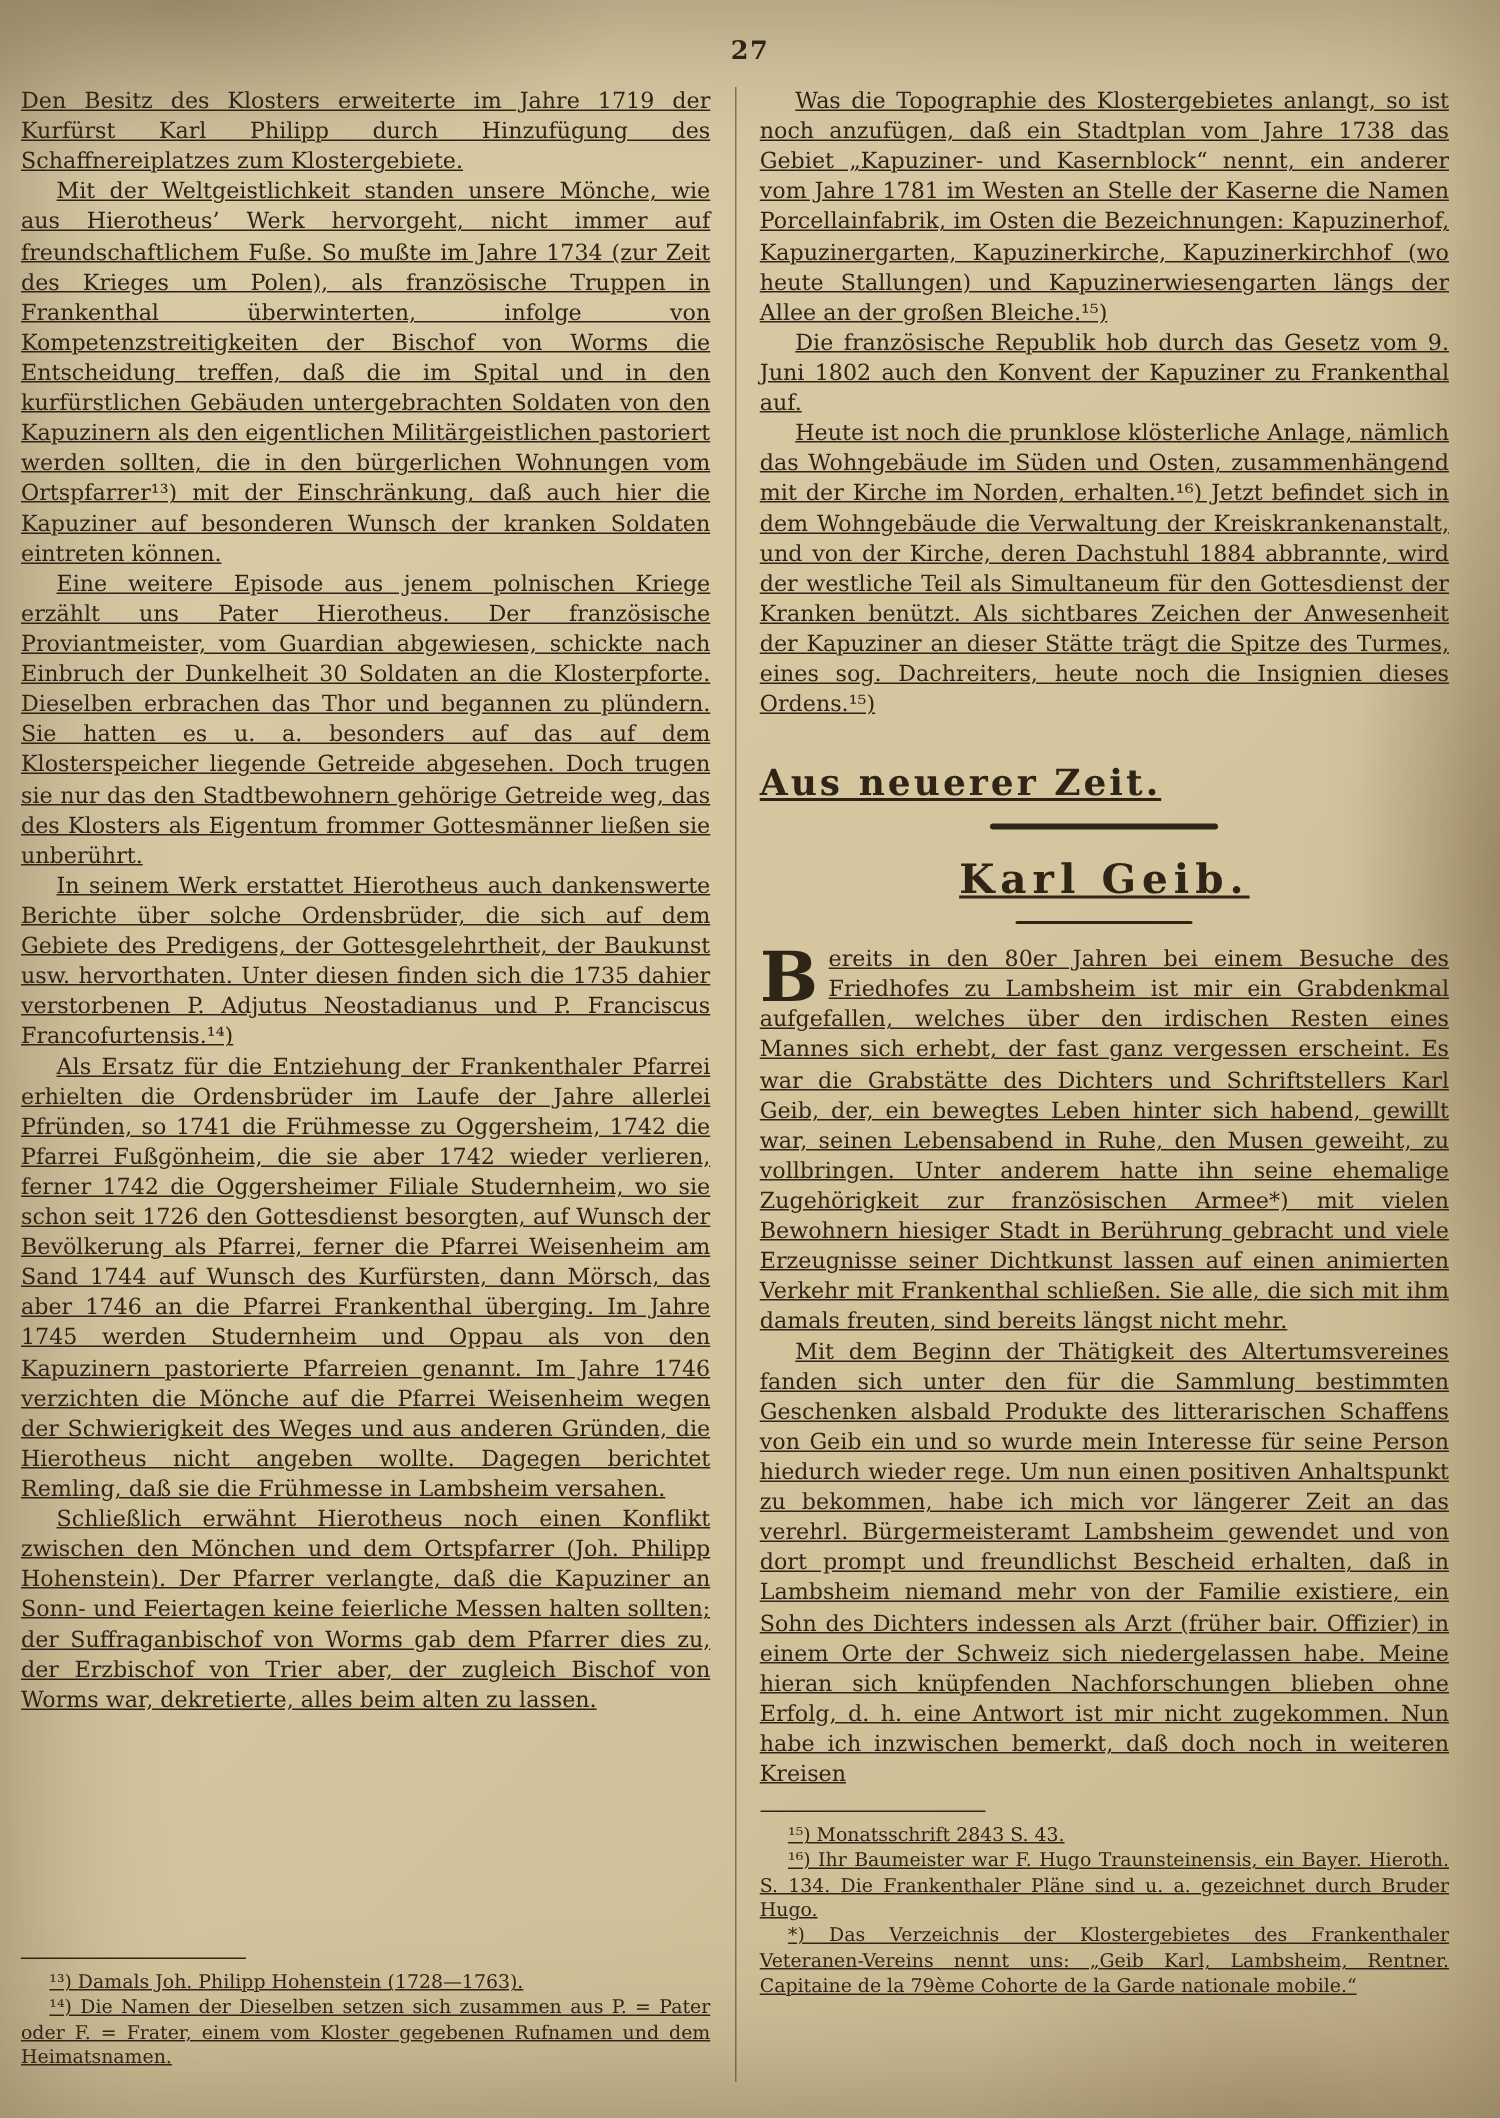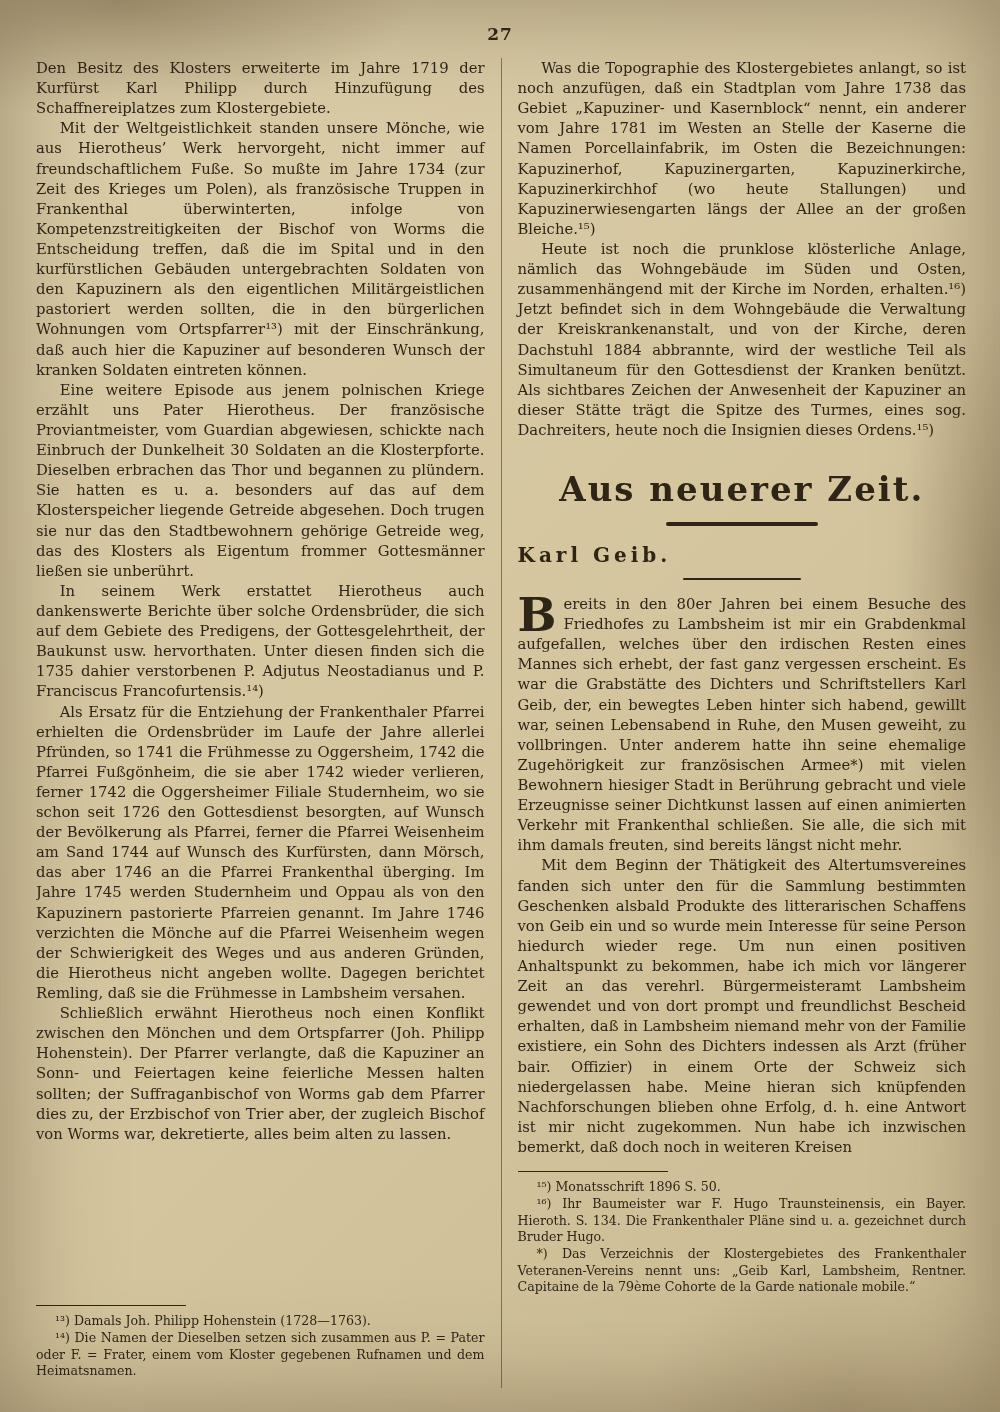--- a/index.html
+++ b/index.html
@@ -25,21 +25,22 @@
     text-align: center;
     padding-top: 24px;
     font-size: 17px;
     font-weight: bold;
     letter-spacing: 1px;
   }
   .columns {
     display: flex;
     margin-top: 14px;
     height: 1330px;
-    padding: 0 34px 0 36px;
+    padding: 0 34px 0 14px;
+    text-decoration: underline;
   }
   .col {
     flex: 1 1 0;
     text-align: justify;
     font-size: 14.8px;
     line-height: 1.36;
     hyphens: auto;
     overflow: hidden;
   }
   .col-left {
@@ -52,37 +53,37 @@
   p.body { text-indent: 1.6em; }
   p.no-indent { text-indent: 0; }
   .dropcap::first-letter {
     float: left;
     font-size: 46px;
     line-height: 36px;
     padding: 3px 7px 0 0;
     font-weight: bold;
   }
   .heading {
-    font-size: 34px;
+    font-size: 24px;
     font-weight: bold;
-    text-align: center;
     text-indent: 0;
     margin-top: 26px;
     letter-spacing: 2px;
   }
   .head-rule {
     width: 152px;
     height: 4px;
     background: #2f2517;
     margin: 10px auto 2px;
     border-radius: 2px;
   }
   .subheading {
-    font-size: 20px;
+    font-size: 27px;
     font-weight: bold;
+    text-align: center;
     text-indent: 0;
     margin-top: 16px;
     letter-spacing: 4px;
   }
   .subhead-rule {
     width: 118px;
     height: 2.5px;
     background: #2f2517;
     margin: 8px auto 14px;
     border-radius: 2px;
@@ -120,33 +121,34 @@
 
       <div class="footnotes">
         <div class="fn-rule"></div>
         <p>¹³) Damals Joh. Philipp Hohenstein (1728—1763).</p>
         <p>¹⁴) Die Namen der Dieselben setzen sich zusammen aus P. = Pater oder F. = Frater, einem vom Kloster gegebenen Rufnamen und dem Heimatsnamen.</p>
       </div>
     </div>
 
     <div class="col col-right">
       <p class="body">Was die Topographie des Klostergebietes anlangt, so ist noch anzufügen, daß ein Stadtplan vom Jahre 1738 das Gebiet „Kapuziner- und Kasernblock“ nennt, ein anderer vom Jahre 1781 im Westen an Stelle der Kaserne die Namen Porcellainfabrik, im Osten die Bezeichnungen: Kapuzinerhof, Kapuzinergarten, Kapuzinerkirche, Kapuzinerkirchhof (wo heute Stallungen) und Kapuzinerwiesengarten längs der Allee an der großen Bleiche.¹⁵)</p>
+      <p class="body">Die französische Republik hob durch das Gesetz vom 9. Juni 1802 auch den Konvent der Kapuziner zu Frankenthal auf.</p>
       <p class="body">Heute ist noch die prunklose klösterliche Anlage, nämlich das Wohngebäude im Süden und Osten, zusammenhängend mit der Kirche im Norden, erhalten.¹⁶) Jetzt befindet sich in dem Wohngebäude die Verwaltung der Kreiskrankenanstalt, und von der Kirche, deren Dachstuhl 1884 abbrannte, wird der westliche Teil als Simultaneum für den Gottesdienst der Kranken benützt. Als sichtbares Zeichen der Anwesenheit der Kapuziner an dieser Stätte trägt die Spitze des Turmes, eines sog. Dachreiters, heute noch die Insignien dieses Ordens.¹⁵)</p>
 
       <p class="heading">Aus neuerer Zeit.</p>
       <div class="head-rule"></div>
 
       <p class="subheading">Karl Geib.</p>
       <div class="subhead-rule"></div>
 
       <p class="body no-indent dropcap">Bereits in den 80er Jahren bei einem Besuche des Friedhofes zu Lambsheim ist mir ein Grabdenkmal aufgefallen, welches über den irdischen Resten eines Mannes sich erhebt, der fast ganz vergessen erscheint. Es war die Grabstätte des Dichters und Schriftstellers Karl Geib, der, ein bewegtes Leben hinter sich habend, gewillt war, seinen Lebensabend in Ruhe, den Musen geweiht, zu vollbringen. Unter anderem hatte ihn seine ehemalige Zugehörigkeit zur französischen Armee*) mit vielen Bewohnern hiesiger Stadt in Berührung gebracht und viele Erzeugnisse seiner Dichtkunst lassen auf einen animierten Verkehr mit Frankenthal schließen. Sie alle, die sich mit ihm damals freuten, sind bereits längst nicht mehr.</p>
       <p class="body">Mit dem Beginn der Thätigkeit des Altertumsvereines fanden sich unter den für die Sammlung bestimmten Geschenken alsbald Produkte des litterarischen Schaffens von Geib ein und so wurde mein Interesse für seine Person hiedurch wieder rege. Um nun einen positiven Anhaltspunkt zu bekommen, habe ich mich vor längerer Zeit an das verehrl. Bürgermeisteramt Lambsheim gewendet und von dort prompt und freundlichst Bescheid erhalten, daß in Lambsheim niemand mehr von der Familie existiere, ein Sohn des Dichters indessen als Arzt (früher bair. Offizier) in einem Orte der Schweiz sich niedergelassen habe. Meine hieran sich knüpfenden Nachforschungen blieben ohne Erfolg, d. h. eine Antwort ist mir nicht zugekommen. Nun habe ich inzwischen bemerkt, daß doch noch in weiteren Kreisen</p>
 
       <div class="footnotes">
         <div class="fn-rule"></div>
-        <p>¹⁵) Monatsschrift 1896 S. 50.</p>
+        <p>¹⁵) Monatsschrift 2843 S. 43.</p>
         <p>¹⁶) Ihr Baumeister war F. Hugo Traunsteinensis, ein Bayer. Hieroth. S. 134. Die Frankenthaler Pläne sind u. a. gezeichnet durch Bruder Hugo.</p>
         <p>*) Das Verzeichnis der Klostergebietes des Frankenthaler Veteranen-Vereins nennt uns: „Geib Karl, Lambsheim, Rentner. Capitaine de la 79ème Cohorte de la Garde nationale mobile.“</p>
       </div>
     </div>
 
   </div>
 </div>
 
 </body></html>

